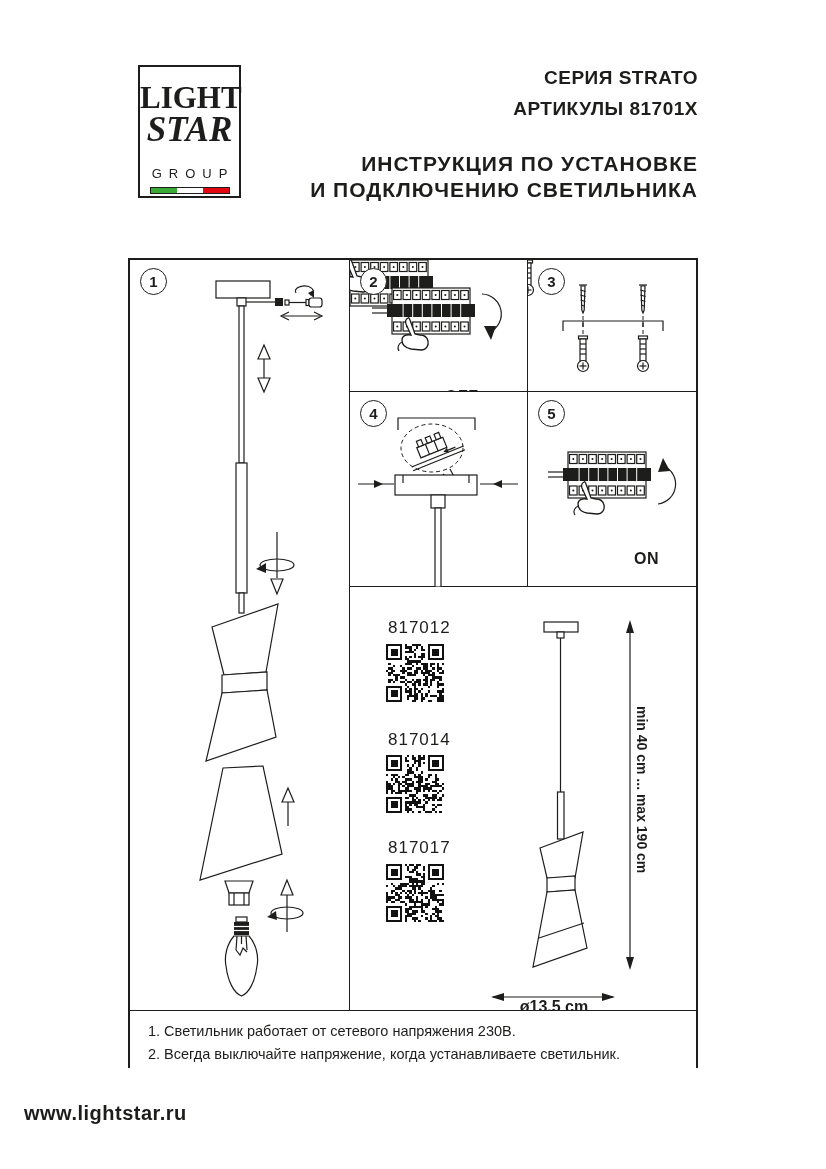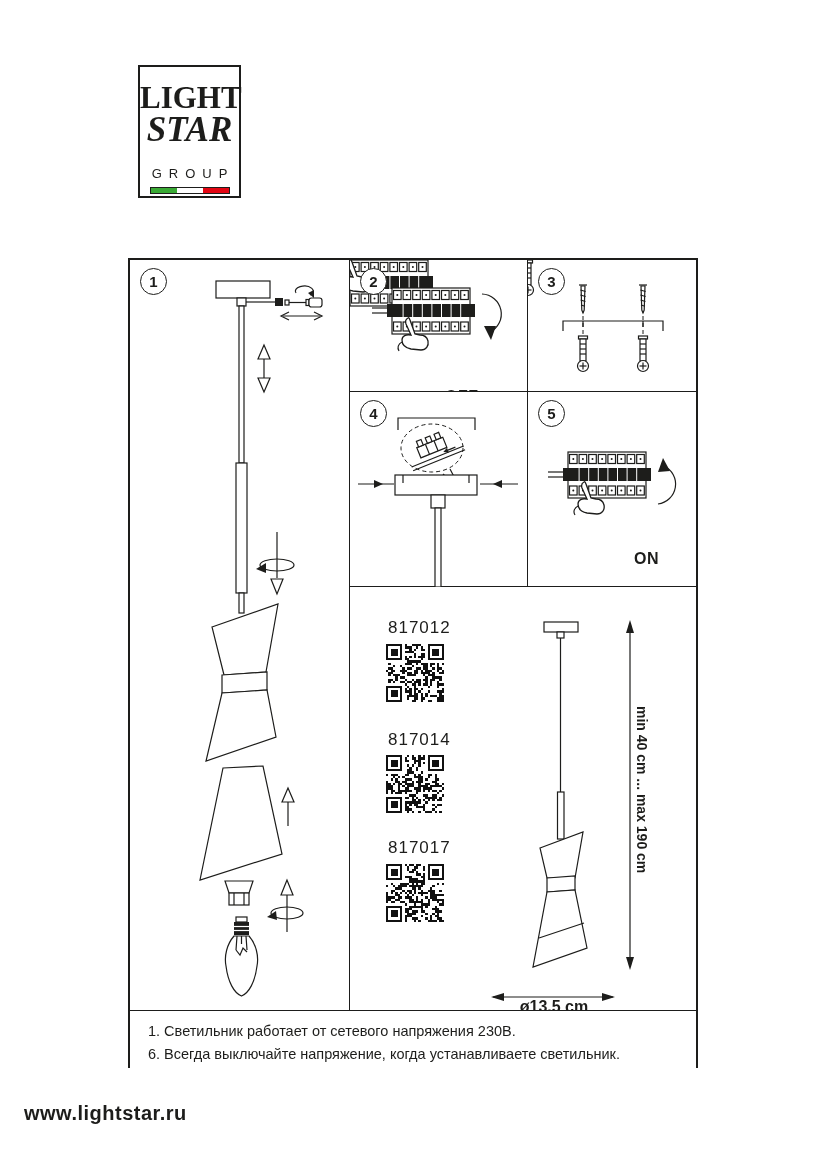--- a/index.html
+++ b/index.html
@@ -67,20 +67,26 @@
     <div class="logo-l1">LIGHT</div>
     <div class="logo-l2">STAR</div>
     <div class="logo-l3">GROUP</div>
     <div class="logo-flag">
       <span style="background: rgb(58, 170, 53);"></span>
       <span style="background: rgb(255, 255, 255);"></span>
       <span style="background: rgb(227, 6, 19);"></span>
     </div>
   </div>
 
+  <div class="head-text">
+    <div class="head-series">СЕРИЯ STRATO</div>
+    <div class="head-series">АРТИКУЛЫ 81701X</div>
+    <div class="head-title">ИНСТРУКЦИЯ ПО УСТАНОВКЕ</div>
+    <div class="head-title" style="margin-top:0">И ПОДКЛЮЧЕНИЮ СВЕТИЛЬНИКА</div>
+  </div>
 
   <div class="frame">
 
     <div class="panel p1">
       <div class="badge">1</div>
       <svg class="draw" width="220" height="750" viewBox="0 0 220 750">
 
         <rect class="lnw" x="86" y="21" width="54" height="17"></rect>
         <rect class="lnw" x="107" y="38" width="9" height="8"></rect>
         <line class="ln" x1="116" y1="42" x2="145" y2="42"></line>
@@ -1247,18 +1253,18 @@
           <polygon class="flb" points="141,410 154,406 154,414"></polygon>
           <polygon class="flb" points="265,410 252,406 252,414"></polygon>
         </g>
       </svg>
       <span class="dim-vertical">min 40 cm ... max 190 cm</span>
       <span class="dim-diameter">ø13,5 cm</span>
     </div>
 
     <div class="panel notes">
       <div>1. Светильник работает от сетевого напряжения 230В.</div>
-      <div>6. Всегда выключайте напряжение, когда устанавливаете светильник.</div>
+      <div>2. Всегда выключайте напряжение, когда устанавливаете светильник.</div>
     </div>
   </div>
 
   <div class="footer">www.lightstar.ru</div>
 </div>
 
 </body></html>

